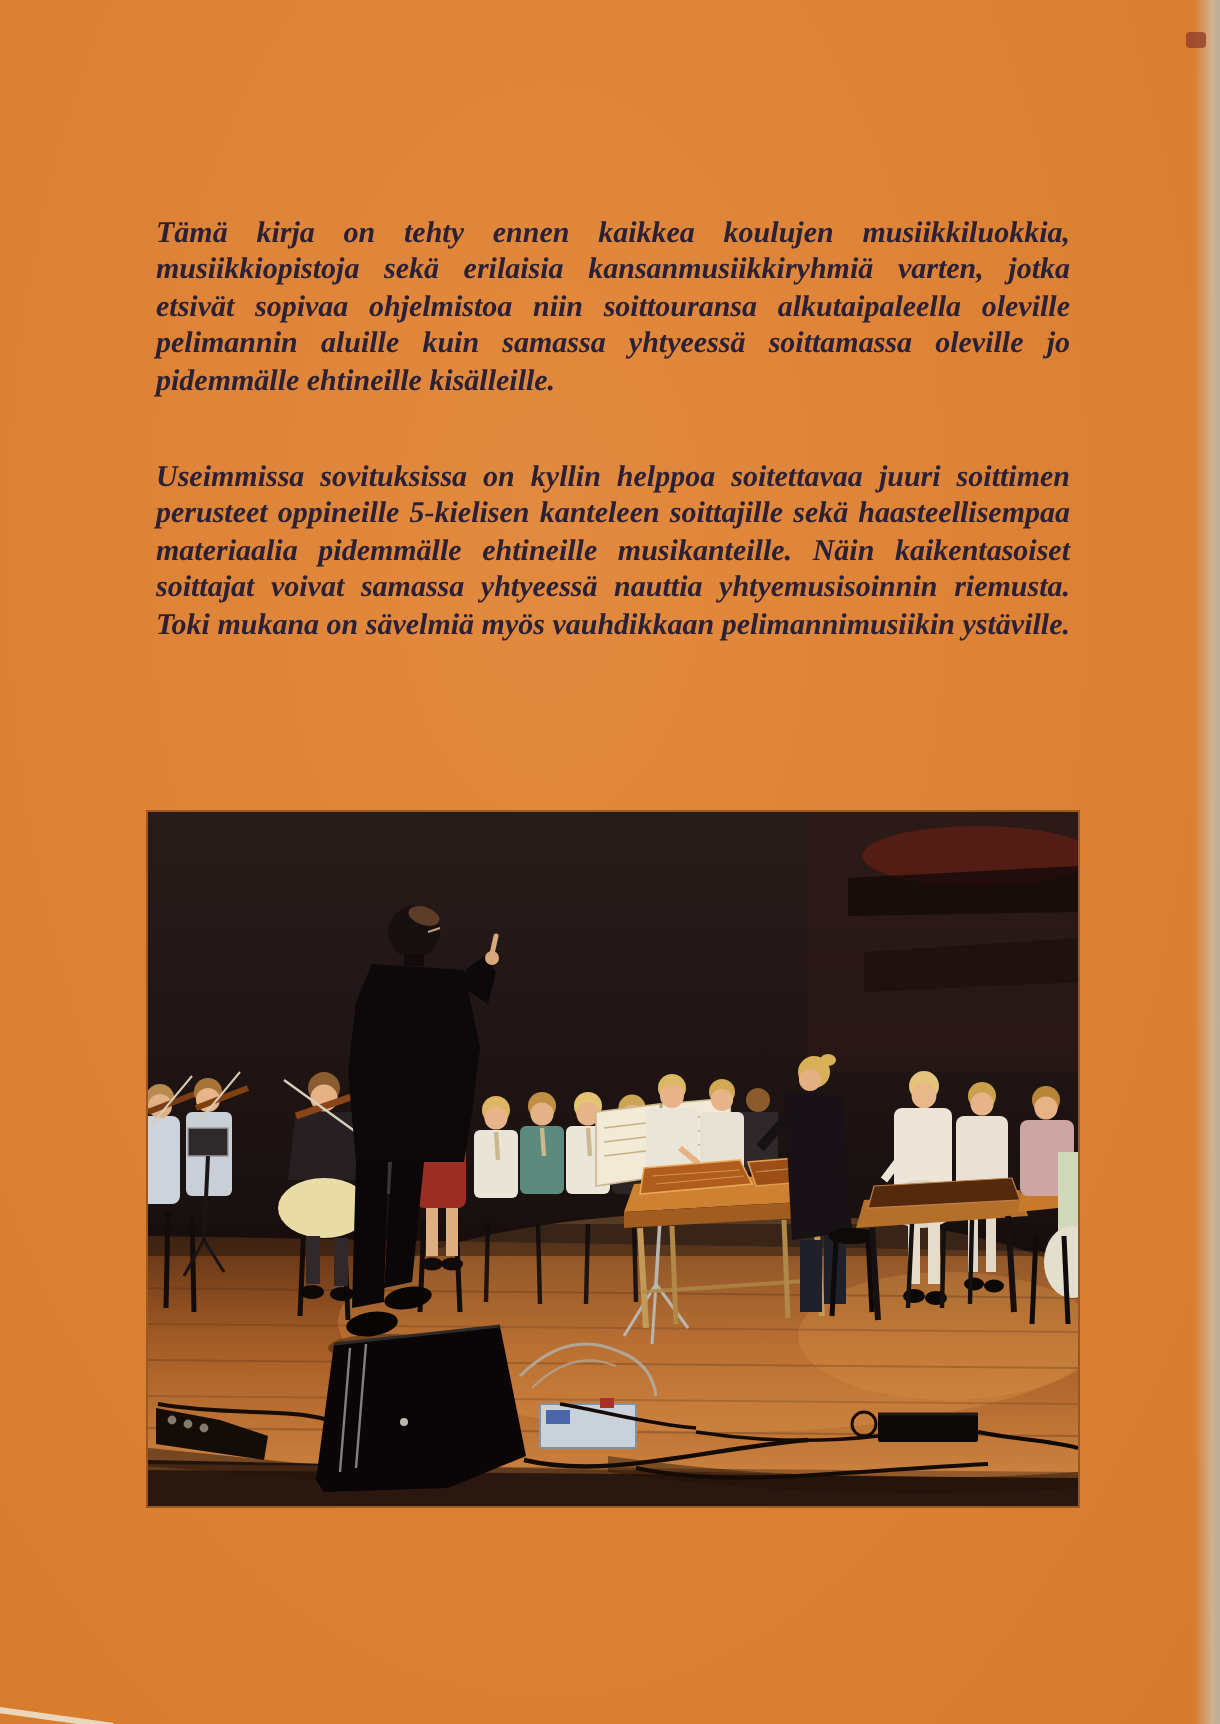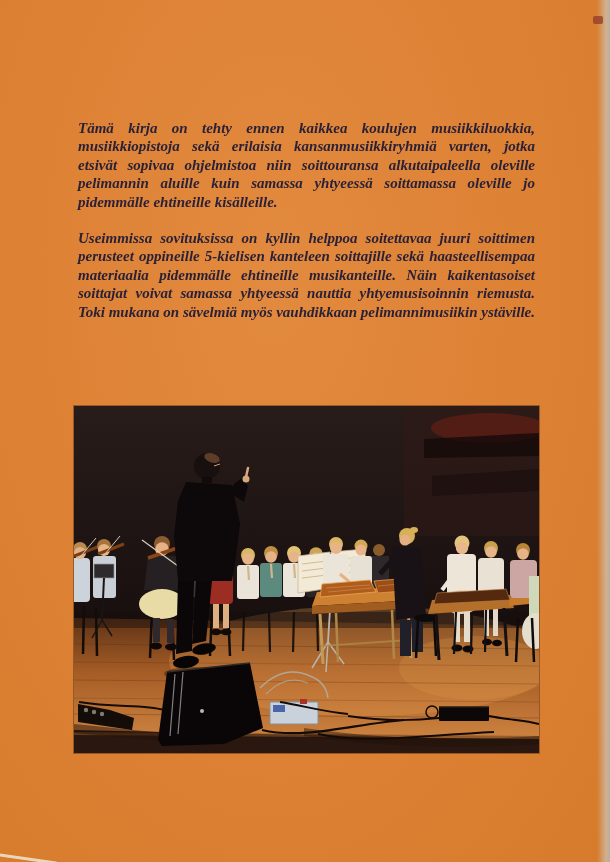--- a/index.html
+++ b/index.html
@@ -2,28 +2,28 @@
 <html><head>
 <meta charset="utf-8">
 <style>
   html,body{margin:0;padding:0;background:#555;}
   .page{
     position:relative;width:610px;height:862px;overflow:hidden;
     background:radial-gradient(ellipse at 45% 32%, #e28a3f 0%, #dd8134 55%, #d67a2c 100%);
     font-family:"Liberation Serif", serif;
   }
   .text-block{
-    position:absolute;left:78px;top:119px;width:457px;
+    position:absolute;left:78px;top:108px;width:457px;
     color:#2b2137;
     font-style:italic;font-weight:bold;
     font-size:15px;line-height:18.4px;
     text-align:justify;
   }
   .text-block p{margin:0;}
-  .text-block p + p{margin-top:18px;}
+  .text-block p + p{margin-top:30px;}
   .photo{
     position:absolute;left:74px;top:406px;width:465px;height:347px;margin:0;
     box-shadow:0 0 0 1px rgba(55,28,12,.4);
     background:#201413;
   }
   .photo svg{display:block;}
   .scan-strip-right{
     position:absolute;right:0;top:0;width:13px;height:862px;
     background:linear-gradient(to right, rgba(221,129,52,0) 0%, rgba(205,195,178,.75) 70%, #b9ae9e 100%);
   }

